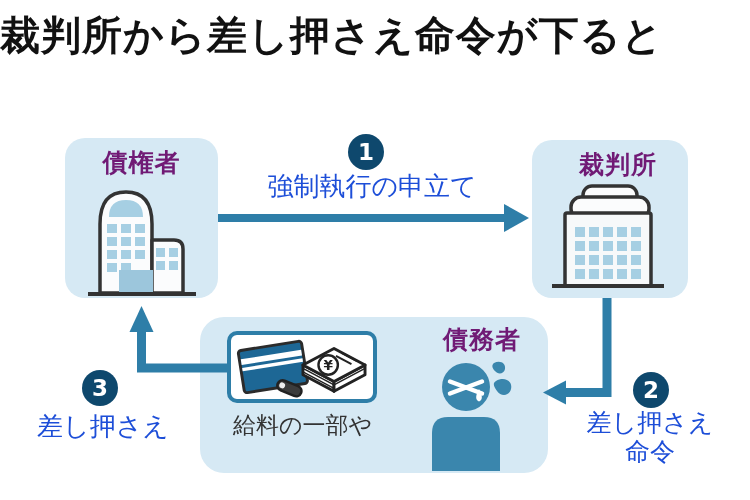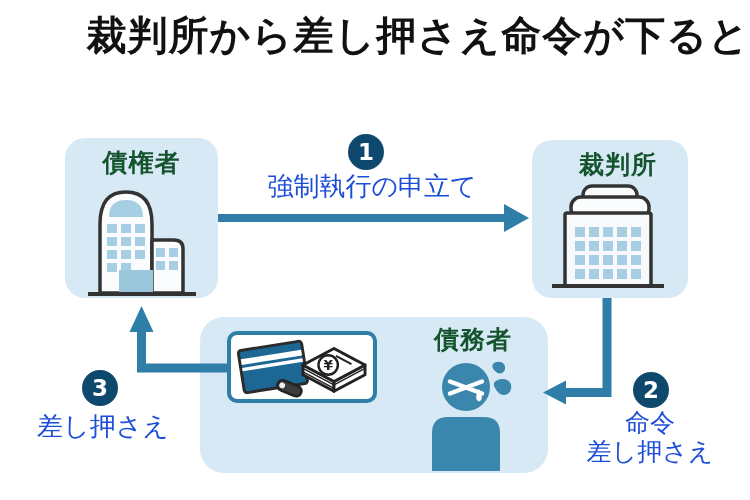--- a/index.html
+++ b/index.html
@@ -1,28 +1,28 @@
 <!DOCTYPE html>
 <html lang="ja"><head>
 <meta charset="utf-8">
 <style>
   html,body{margin:0;padding:0;background:#fff;}
   .canvas{
     position:relative;width:750px;height:500px;background:#ffffff;
     font-family:"DejaVu Sans","Liberation Sans",sans-serif;overflow:hidden;
   }
   .title{
-    position:absolute;top:12px;left:0;width:750px;text-align:right;
+    position:absolute;top:12px;left:0;width:750px;text-align:left;
     font-size:40px;font-weight:800;color:#111;line-height:1.15;letter-spacing:1px;
   }
   .box{
     position:absolute;background:#d6e9f4;border-radius:20px;
   }
   .entity-label{
-    position:absolute;text-align:center;font-size:25px;font-weight:700;color:#14532d;letter-spacing:1px;
+    position:absolute;text-align:center;font-size:25px;font-weight:700;color:#701a75;letter-spacing:1px;
   }
   .step-circle{
     position:absolute;width:36px;height:36px;border-radius:50%;background:#0e486d;
     color:#fff;font-size:23px;font-weight:700;display:flex;align-items:center;justify-content:center;z-index:5;
   }
   .step-label{
     position:absolute;text-align:center;font-size:26px;color:#1d4ed8;font-weight:500;line-height:1.15;z-index:5;
   }
   .inner-box{
     position:absolute;left:227px;top:331px;width:150px;height:72px;background:#fff;
@@ -96,21 +96,21 @@
       <rect x="23" y="89" width="10" height="10"></rect>
         <rect x="37" y="89" width="10" height="10"></rect>
         <rect x="51" y="89" width="10" height="10"></rect>
         <rect x="65" y="89" width="10" height="10"></rect>
         <rect x="79" y="89" width="10" height="10"></rect>
     </g>
     <line x1="0" y1="106" x2="112" y2="106" stroke="#333" stroke-width="4"></line>
   </svg>
 
   <div class="box" style="left:200px;top:317px;width:348px;height:156px;border-radius:24px;"></div>
-  <div class="entity-label" style="left:425px;top:323px;width:96px;">債務者</div>
+  <div class="entity-label" style="left:425px;top:323px;width:96px;text-align:right;">債務者</div>
 
   <div class="inner-box"></div>
   <svg class="icon-svg" style="left:231px;top:334px;z-index:3;" width="142" height="64" viewBox="0 0 146 66">
     <g>
       <g transform="rotate(-9 43 34)">
         <rect x="10" y="12" width="66" height="44" rx="3" fill="#1d6795" stroke="#2b2b2b" stroke-width="3"></rect>
         <rect x="11.5" y="21" width="63" height="6" fill="#ffffff"></rect>
         <rect x="11.5" y="30" width="63" height="3.5" fill="#ffffff"></rect>
       </g>
       <g transform="translate(50 46) rotate(22)">
@@ -125,20 +125,21 @@
       <line x1="74" y1="39" x2="106" y2="56" stroke="#222" stroke-width="1.5"></line>
       <line x1="138" y1="35.5" x2="106" y2="52.5" stroke="#222" stroke-width="1.5"></line>
       <polygon points="74,32 106,15 138,32 106,49" fill="#fff" stroke="#222" stroke-width="3" stroke-linejoin="round"></polygon>
       <line x1="114" y1="19.5" x2="130" y2="28" stroke="#222" stroke-width="2"></line>
       <line x1="108" y1="22.5" x2="124" y2="31" stroke="#222" stroke-width="2"></line>
       <circle cx="100" cy="32" r="10" fill="#fff" stroke="#222" stroke-width="2.5"></circle>
       <text x="100" y="37" text-anchor="middle" font-size="14" font-weight="bold" fill="#222">¥</text>
     </g>
   </svg>
   <div class="asset-caption">
+    <div>給料の一部や</div>
   </div>
 
   <svg class="icon-svg" style="left:430px;top:357px;z-index:3;" width="88" height="118" viewBox="0 0 88 118">
     <circle cx="36" cy="30" r="24" fill="#3a86ad"></circle>
     <g stroke="#ffffff" stroke-width="4.5" stroke-linecap="round">
       <line x1="20" y1="24.5" x2="52" y2="36.5"></line>
       <line x1="20" y1="36.5" x2="52" y2="24.5"></line>
     </g>
     <path d="M49 32 C52.5 38 53 43 49 44.5 C45 43 45.5 38 49 32 Z" fill="#ffffff"></path>
     <g fill="#3a86ad">
@@ -168,18 +169,18 @@
     </div>
   <div class="step-circle" style="left:633px;top:372px;">
       <span>2</span>
     </div>
   <div class="step-circle" style="left:82px;top:370px;">
       <span>3</span>
     </div>
 
   <div class="step-label" style="left:222px;top:172px;width:300px;">強制執行の申立て</div>
   <div class="step-label" style="left:575px;top:409px;width:150px;font-size:25px;">
+    <div>差し押さえ</div>
     <div>命令</div>
-    <div>差し押さえ</div>
   </div>
   <div class="step-label" style="left:18px;top:412px;width:170px;">差し押さえ</div>
 
 </div>
 
 </body></html>

